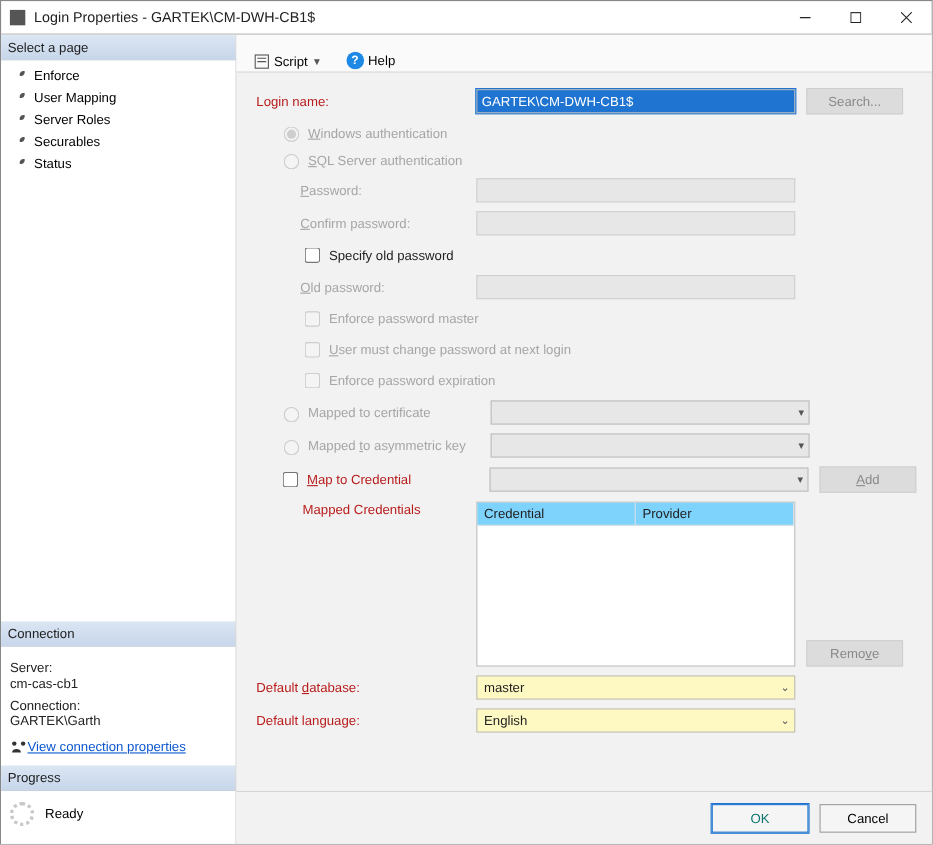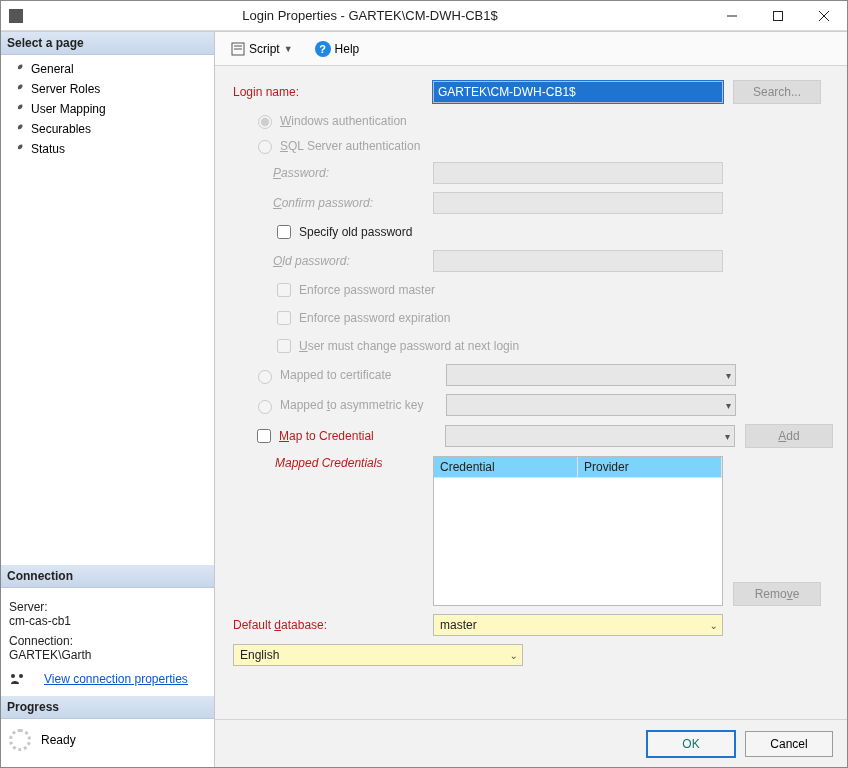--- a/index.html
+++ b/index.html
@@ -1,45 +1,45 @@
 <!DOCTYPE html>
 <html><head>
 <meta charset="utf-8">
 <style>
   * { box-sizing: border-box; font-family: "Segoe UI", Tahoma, sans-serif; font-size: 12px; }
   body { margin: 0; background: #fff; }
   .window { width: 848px; height: 768px; border: 1px solid #888; display: flex; flex-direction: column; }
   
-  .titlebar { height: 30px; display: flex; align-items: center; padding: 0 0 0 8px; border-bottom: 1px solid #ddd; text-align: center; }
+  .titlebar { height: 30px; display: flex; align-items: center; padding: 0 0 0 8px; border-bottom: 1px solid #ddd; }
   .titlebar .app-icon { width: 14px; height: 14px; background: #555; margin-right: 8px; }
   .titlebar .title { flex: 1; font-size: 13px; color: #222; }
   .win-btn { width: 46px; height: 30px; display: flex; align-items: center; justify-content: center; color: #222; }
   
   .body { flex: 1; display: flex; border-top: 1px solid #ccc; }
   .left { width: 214px; display: flex; flex-direction: column; border-right: 1px solid #c7c7c7; background: #f4f4f4; }
-  .panel-header { background: linear-gradient(#dbe6f4,#c7d6ea); font-weight: bold; padding: 4px 6px; color: #222; border-bottom: 1px solid #b9c8dc; }
+  .panel-header { background: linear-gradient(#dbe6f4,#c7d6ea); font-weight: normal; padding: 4px 6px; color: #222; border-bottom: 1px solid #b9c8dc; }
   .page-list { background: #fff; flex: 1; padding: 4px 0; }
   .page-item { display: flex; align-items: center; padding: 3px 10px; gap: 6px; cursor: default; }
   .wrench { width: 14px; height: 14px; display: inline-block; }
   .conn-body { background: #fff; padding: 6px 8px 10px 8px; font-size: 12px; color: #222; }
   .conn-body .lbl { margin-top: 6px; }
   .conn-link { color: #0b57d0; text-decoration: underline; cursor: pointer; }
-  .conn-row { display: flex; align-items: center; gap: 19px; margin-top: 10px; }
+  .conn-row { display: flex; align-items: center; gap: 0; margin-top: 10px; }
   .progress-body { background: #fff; padding: 10px 8px 16px 8px; display: flex; align-items: center; gap: 10px; }
   .spinner { width: 22px; height: 22px; border: 3px dotted #c7c7c7; border-radius: 50%; }
   
   .right { flex: 1; background: #f2f2f2; display: flex; flex-direction: column; }
-  .toolbar { height: 34px; display: flex; align-items: center; gap: 10px; padding: 0 10px; border-bottom: 1px solid #d5d5d5; background: #fafafa; }
+  .toolbar { height: 34px; display: flex; align-items: flex-end; gap: 10px; padding: 0 10px; border-bottom: 1px solid #d5d5d5; background: #fafafa; }
   .toolbar .btn { display: flex; align-items: center; gap: 4px; padding: 2px 6px; }
   .help-icon { width: 16px; height: 16px; border-radius: 50%; background: #1e88e5; color: #fff; display: inline-flex; align-items: center; justify-content: center; font-weight: bold; font-size: 11px; }
   .form { flex: 1; padding: 14px 14px 6px 18px; overflow: auto; color: #222; }
   .row { display: flex; align-items: center; margin-bottom: 8px; }
   .row .label { width: 200px; color: #b91c1c; }
   .row .label.disabled { color: #a6a6a6; }
-  .row .label.indent { padding-left: 40px; font-style: italic; }
+  .row .label.indent { padding-left: 40px; }
   input[type=text], input[type=password], select { height: 22px; border: 1px solid #bcbcbc; background: #fff; padding: 0 4px; }
   input[disabled], select[disabled] { background: #e7e7e7; color: #888; border-color: #cfcfcf; }
   .login-input { width: 290px; border: 1px solid #1e74d0; outline: 1px solid #1e74d0; }
   .login-input::selection { background: #1e74d0; color: #fff; }
   .btn-grey { width: 88px; height: 24px; background: #dcdcdc; border: 1px solid #cfcfcf; color: #8a8a8a; text-align: center; display: inline-flex; align-items: center; justify-content: center; }
   .radio, .checkbox { width: 14px; height: 14px; margin-right: 8px; }
   .radio[disabled] + span, .checkbox[disabled] + span { color: #a6a6a6; }
   .cred-table { width: 290px; height: 150px; border: 1px solid #bcbcbc; background: #fff; }
   .cred-head { display: flex; }
   .cred-head div { flex: 1; padding: 3px 6px; border-right: 1px solid #e2e2e2; border-bottom: 1px solid #e2e2e2; background: #7dd3fc; }
@@ -80,33 +80,33 @@
 
   <div class="body">
 
     <div class="left">
       <div class="panel-header">Select a page</div>
       <div class="page-list">
         <div class="page-item">
             <svg class="wrench" viewBox="0 0 16 16">
               <path d="M13 3a4 4 0 0 1-5 5L3 13l0 0 5-5a4 4 0 0 1 5-5z" fill="#555"></path>
             </svg>
-            <span>General</span>
+            <span>Enforce</span>
+          </div>
+        <div class="page-item">
+            <svg class="wrench" viewBox="0 0 16 16">
+              <path d="M13 3a4 4 0 0 1-5 5L3 13l0 0 5-5a4 4 0 0 1 5-5z" fill="#555"></path>
+            </svg>
+            <span>User Mapping</span>
           </div>
         <div class="page-item">
             <svg class="wrench" viewBox="0 0 16 16">
               <path d="M13 3a4 4 0 0 1-5 5L3 13l0 0 5-5a4 4 0 0 1 5-5z" fill="#555"></path>
             </svg>
             <span>Server Roles</span>
-          </div>
-        <div class="page-item">
-            <svg class="wrench" viewBox="0 0 16 16">
-              <path d="M13 3a4 4 0 0 1-5 5L3 13l0 0 5-5a4 4 0 0 1 5-5z" fill="#555"></path>
-            </svg>
-            <span>User Mapping</span>
           </div>
         <div class="page-item">
             <svg class="wrench" viewBox="0 0 16 16">
               <path d="M13 3a4 4 0 0 1-5 5L3 13l0 0 5-5a4 4 0 0 1 5-5z" fill="#555"></path>
             </svg>
             <span>Securables</span>
           </div>
         <div class="page-item">
             <svg class="wrench" viewBox="0 0 16 16">
               <path d="M13 3a4 4 0 0 1-5 5L3 13l0 0 5-5a4 4 0 0 1 5-5z" fill="#555"></path>
@@ -194,26 +194,26 @@
         </div>
 
         <div class="row">
             <span style="width:40px;"></span>
             <input type="checkbox" class="checkbox" disabled="" style="">
             <span class="label disabled" style="width:auto;">Enforce password master</span>
           </div>
         <div class="row">
             <span style="width:40px;"></span>
             <input type="checkbox" class="checkbox" disabled="" style="">
-            <span class="label disabled" style="width:auto;">Enforce password expiration</span>
+            <span class="label disabled" style="width:auto;"><span class="underline-letter">U</span>ser must change password at next login</span>
           </div>
         <div class="row">
             <span style="width:40px;"></span>
             <input type="checkbox" class="checkbox" disabled="" style="">
-            <span class="label disabled" style="width:auto;"><span class="underline-letter">U</span>ser must change password at next login</span>
+            <span class="label disabled" style="width:auto;">Enforce password expiration</span>
           </div>
 
         <div class="row">
           <span style="width:20px;"></span>
           <input type="radio" class="radio" disabled="" style="">
           <span class="label disabled" style="width:166px;">Mapped to certificate</span>
           <div class="dd">
               <span class="caret">▾</span>
             </div>
         </div>
@@ -251,20 +251,21 @@
         </div>
 
         <div class="row">
           <span class="label">Default <span class="underline-letter">d</span>atabase:</span>
           <div class="dd enabled">
               <span>master</span>
               <span class="caret">⌄</span>
             </div>
         </div>
         <div class="row">
+          <span class="label">Default lan<span class="underline-letter">g</span>uage:</span>
           <div class="dd enabled">
               <span>English</span>
               <span class="caret">⌄</span>
             </div>
         </div>
       </div>
 
       <div class="footer">
         <div class="fbtn primary">OK</div>
         <div class="fbtn">Cancel</div>

